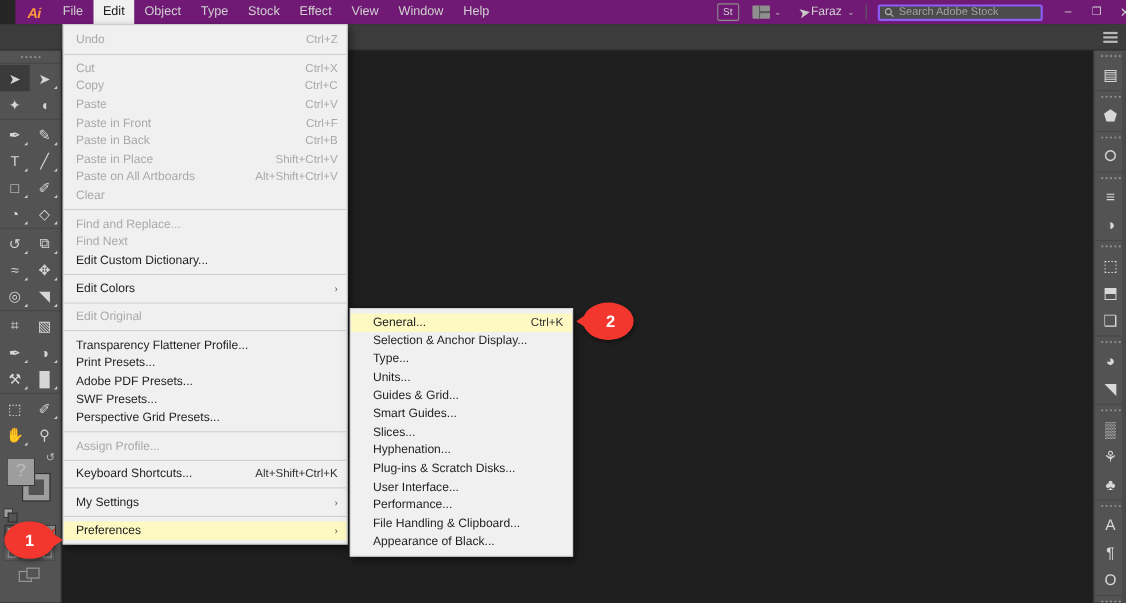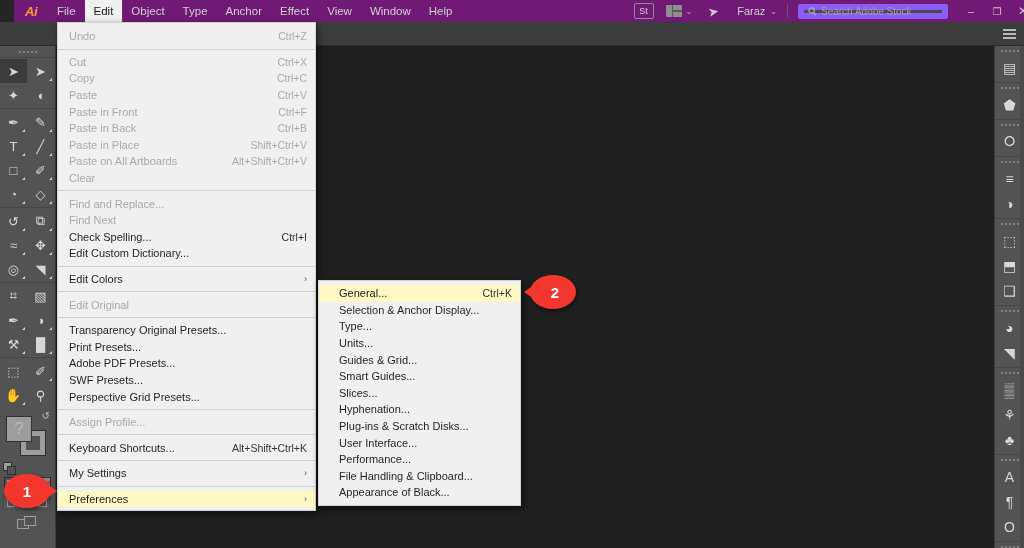--- a/index.html
+++ b/index.html
@@ -36,24 +36,24 @@
     width:20px;height:16px;border:1px solid #8c8c8c;border-radius:2px;
     display:flex;align-items:center;justify-content:center;
     font-size:9px;color:#d4d4d4; margin-right:12px;
   }
   .arrange-ico{ display:flex;align-items:center; margin-right:4px;}
   .arrange-ico .sq{ width:16px;height:12px;background:#8f8f8f; position:relative; border-radius:1px;}
   .arrange-ico .sq:after{content:"";position:absolute;left:6px;top:0;width:1.5px;height:12px;background:#5b5b5b;}
   .arrange-ico .sq:before{content:"";position:absolute;left:6px;top:5px;width:10px;height:1.5px;background:#5b5b5b;}
   .chev{ color:#b5b5b5; font-size:8px; margin-left:4px; }
   .plane{ margin-left:12px; color:#c9c9c9; font-size:13px; transform:rotate(-10deg); }
-  .user-name{ font-size:11px; color:#cfcfcf; margin-left:18px; }
+  .user-name{ font-size:11px; color:#cfcfcf; }
   .vline{ width:1px;height:14px;background:#5e5e5e;margin:0 10px; }
   .search-box{
-    width:150px;height:15px;border:6px solid #8b5cf6;border-radius:2px;
+    width:150px;height:15px;border:2px solid #8b5cf6;border-radius:2px;
     background:#4b4b4b;display:flex;align-items:center;padding:0 4px;
   }
   .search-box .ph{ font-size:10px;color:#a2a2a2; margin-left:4px; }
   .win-btns{ display:flex; align-items:center; margin-left:10px; }
   .win-btn{ width:26px;height:22px;display:flex;align-items:center;justify-content:center;
             color:#cccccc;font-size:11px; }
 
   
   .controlbar{
     position:absolute;left:0;top:22px;width:1024px;height:24px;
@@ -195,21 +195,21 @@
         <div class="menu-item open">
           <span>Edit</span>
         </div>
         <div class="menu-item">
           <span>Object</span>
         </div>
         <div class="menu-item">
           <span>Type</span>
         </div>
         <div class="menu-item">
-          <span>Anchor</span>
+          <span>Stock</span>
         </div>
         <div class="menu-item">
           <span>Effect</span>
         </div>
         <div class="menu-item">
           <span>View</span>
         </div>
         <div class="menu-item">
           <span>Window</span>
         </div>
@@ -622,38 +622,34 @@
         <span class="lbl">Clear</span>
       </div>
       <div class="msep"></div>
       <div class="mrow disabled">
         <span class="lbl">Find and Replace...</span>
       </div>
       <div class="mrow disabled">
         <span class="lbl">Find Next</span>
       </div>
       <div class="mrow">
-        <span class="lbl">Check Spelling...</span>
-        <span class="acc">Ctrl+I</span>
-      </div>
-      <div class="mrow">
         <span class="lbl">Edit Custom Dictionary...</span>
       </div>
       <div class="msep"></div>
       <div class="mrow">
         <span class="lbl">Edit Colors</span>
         <span class="arrow">›</span>
       </div>
       <div class="msep"></div>
       <div class="mrow disabled">
         <span class="lbl">Edit Original</span>
       </div>
       <div class="msep"></div>
       <div class="mrow">
-        <span class="lbl">Transparency Original Presets...</span>
+        <span class="lbl">Transparency Flattener Profile...</span>
       </div>
       <div class="mrow">
         <span class="lbl">Print Presets...</span>
       </div>
       <div class="mrow">
         <span class="lbl">Adobe PDF Presets...</span>
       </div>
       <div class="mrow">
         <span class="lbl">SWF Presets...</span>
       </div>

